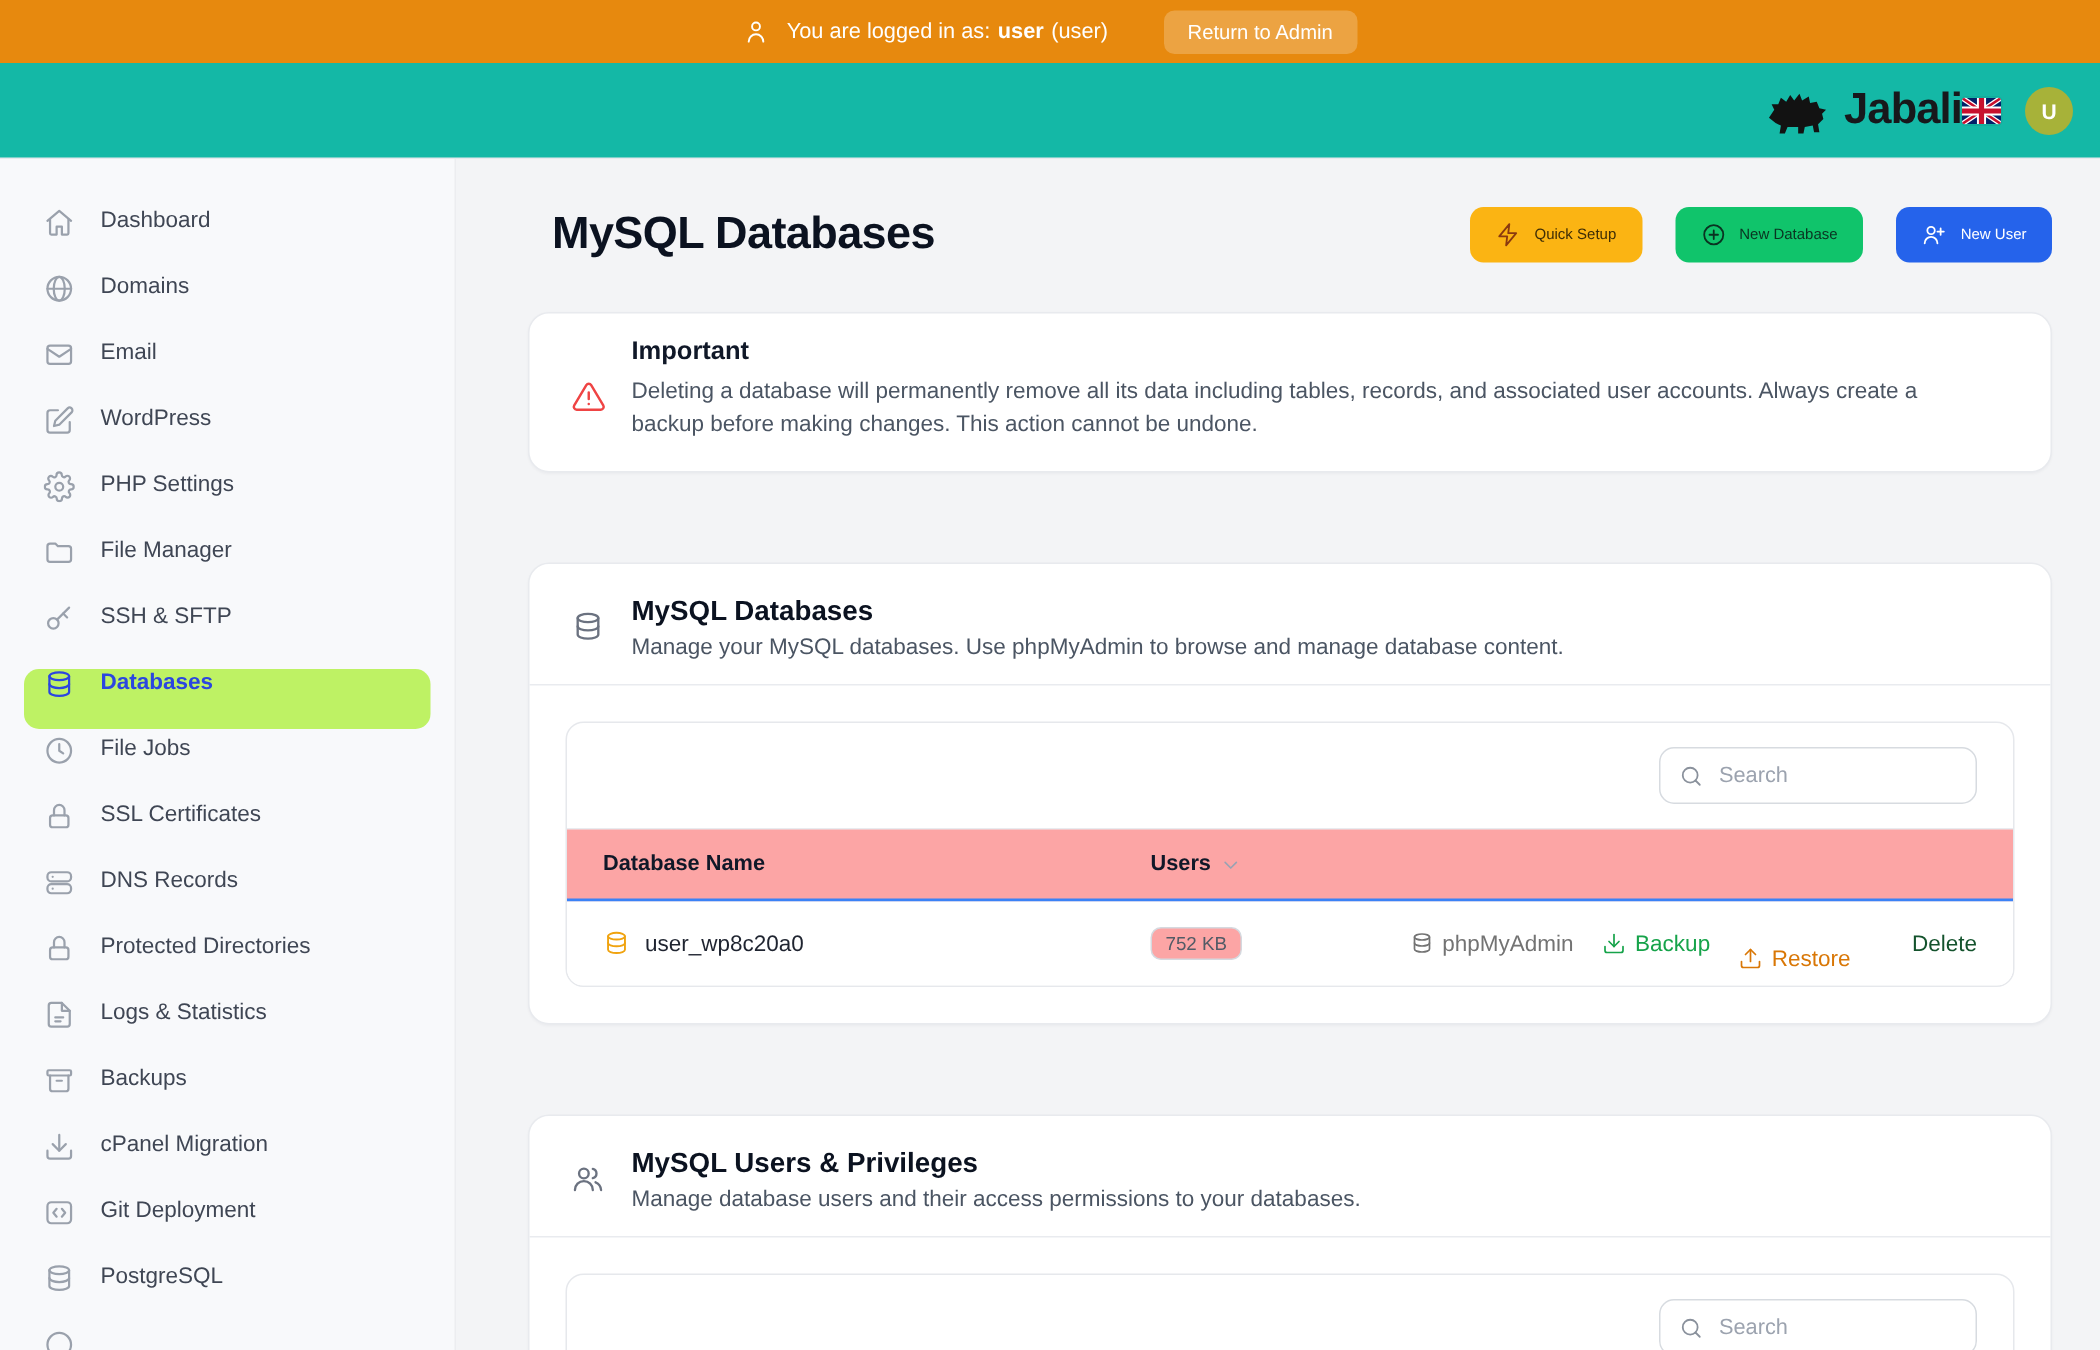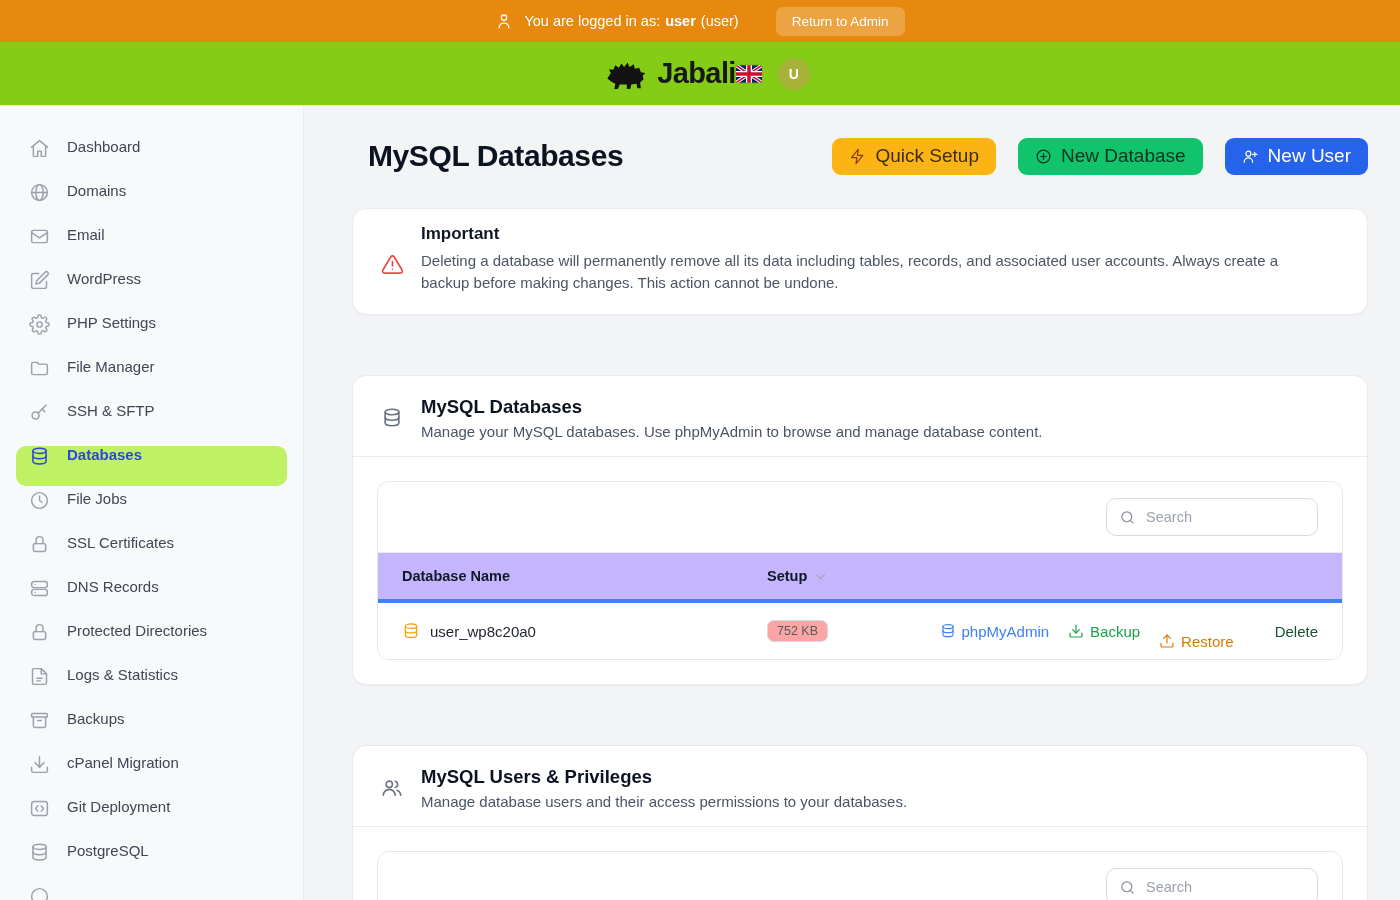--- a/index.html
+++ b/index.html
@@ -23,21 +23,21 @@
   .icon svg{width:100%;height:100%;fill:none;stroke:currentColor;stroke-width:1.7;stroke-linecap:round;stroke-linejoin:round}
 
   
   .topbar{height:42px;background:var(--topbar-bg);display:flex;align-items:center;justify-content:center;gap:11px;color:#fff;font-size:14.5px}
   .tb-icon{width:18px;height:18px;color:#fff}
   .tb-text{display:flex;gap:5px;align-items:center}
   .tb-text b{font-weight:700}
   .return-btn{margin-left:26px;background:rgba(255,255,255,.22);color:#fff;border:none;border-radius:7px;padding:7px 16px;font-size:13.5px;cursor:pointer;font-family:inherit}
 
   
-  header{height:64px;background:#84cc16;display:flex;align-items:center;justify-content:center;padding:0 18px 0 30px;border-bottom:1px solid #E7E9ED}
+  header{height:64px;background:#14b8a6;display:flex;align-items:center;justify-content:flex-end;padding:0 18px 0 30px;border-bottom:1px solid #E7E9ED}
   .brand{display:flex;align-items:center;gap:9px;cursor:pointer}
   .boar{width:46px;height:38px;color:#121212}
   .boar svg{fill:currentColor;stroke:none}
   .brand-name{font-size:29px;font-weight:700;letter-spacing:-.6px;color:#17181B}
   .header-right{display:flex;align-items:center;gap:16px}
   .flag{width:26px;height:18px;border-radius:2.5px;overflow:hidden;display:block;cursor:pointer;box-shadow:0 0 0 1px rgba(0,0,0,.06)}
   .flag svg{display:block;width:100%;height:100%}
   .avatar{width:32px;height:32px;border-radius:50%;background:var(--avatar-bg);color:#fff;font-weight:700;font-size:14px;display:flex;align-items:center;justify-content:center;cursor:pointer}
 
   
@@ -46,21 +46,21 @@
   .side-item{height:40px;margin-bottom:4px;border-radius:10px;display:flex;align-items:flex-start;gap:17px;padding:0 13px;font-size:15px;color:#3F4654;cursor:pointer}
   .side-item .icon{width:21px;height:21px;color:#9AA1AC;flex-shrink:0}
   .side-item.active{background:#bef264;color:var(--active-link);font-weight:600}
   .side-item.active .icon{color:var(--active-link)}
 
   main{flex:1;padding:26px 32px 0 48px;overflow:hidden}
 
   .page-head{display:flex;align-items:center;justify-content:space-between;height:48px;padding-left:16px;margin-bottom:28px}
   h1{font-size:30px;font-weight:700;margin:0;letter-spacing:-.4px;color:#0B1220}
   .actions{display:flex;gap:22px}
-  .btn{height:37px;border:none;border-radius:9px;padding:0 17px;font-size:19px;font-weight:500;display:flex;align-items:center;gap:9px;cursor:pointer;font-family:inherit}
+  .btn{height:37px;border:none;border-radius:9px;padding:0 17px;font-size:10px;font-weight:500;display:flex;align-items:center;gap:9px;cursor:pointer;font-family:inherit}
   .btn .icon{width:17px;height:17px}
   .btn-amber{background:var(--quick-setup-bg);color:#3E2D06}
   .btn-amber .icon{color:#8A3A0F}
   .btn-green{background:var(--new-database-bg);color:#0A3321}
   .btn-blue{background:var(--new-user-bg);color:#fff}
 
   .card{background:#fff;border:1px solid #E8EAEE;border-radius:14px;box-shadow:0 1px 2px rgba(16,24,40,.04)}
 
   .important-card{display:flex;gap:17px;padding:15px 44px 20px 28px;margin-bottom:60px}
   .warn{width:23px;height:23px;color:var(--warning-red);flex-shrink:0;margin-top:29px}
@@ -74,21 +74,21 @@
   .card-head p{margin:0;font-size:15px;color:#4B5563}
   .card-body{padding:24px}
 
   .table-card{border:1px solid #E6E8EC;border-radius:12px;overflow:hidden;background:#fff}
   .search-row{padding:16px 24px;display:flex;justify-content:flex-end}
   .search-box{width:212px;height:38px;border:1px solid #D7DBE0;border-radius:10px;display:flex;align-items:center;gap:8px;padding:0 12px;background:#fff}
   .s-icon{width:17px;height:17px;color:#8A919C;flex-shrink:0}
   .search-box input{border:none;outline:none;flex:1;min-width:0;font-size:14.5px;font-family:inherit;color:#111827;background:transparent}
   ::placeholder{color:#9CA3AF}
 
-  .t-head{background:#c4b5fd;border-top:1px solid #E9EBEF;border-bottom:4px solid #3b82f6}
+  .t-head{background:#fca5a5;border-top:1px solid #E9EBEF;border-bottom:2px solid #3b82f6}
   .db-grid{display:grid;grid-template-columns:365px 1fr auto;align-items:center;padding:0 24px}
   .th{font-size:14.5px;font-weight:700;color:#101828;padding:15px 0;display:flex;align-items:center;gap:6px}
   .chev{width:15px;height:15px;color:#98A2B3}
   .t-row{min-height:56px;background:#fff}
   .cell{display:flex;align-items:center}
   .name-cell{gap:10px}
   .db-amber{width:18px;height:18px;color:var(--db-icon-amber);flex-shrink:0}
   .db-name{font-size:15px;color:#1F2430}
   .size-badge{border:1px solid #D5D9DF;border-radius:7px;padding:3px 9px;font-size:12.5px;color:#525B66;background:#fca5a5}
   .actions-cell{gap:19px;justify-content:flex-end}
@@ -399,21 +399,21 @@
                     <circle cx="11" cy="11" r="7"></circle>
                     <path d="m20 20-4-4"></path>
                   </svg>
                 </span>
               <input placeholder="Search" style="">
             </div>
           </div>
           <div class="t-head db-grid">
             <div class="th">Database Name</div>
             <div class="th">
-              <span>Setup</span>
+              <span>Users</span>
               <span class="icon chev">
                   <svg viewBox="0 0 24 24">
                     <path d="m6 9.5 6 6 6-6"></path>
                   </svg>
                 </span>
             </div>
             <div class="th"></div>
           </div>
           <div id="db-rows">
   <div class="t-row db-grid">
@@ -424,21 +424,21 @@
                       <path d="M4.5 5.5v6c0 1.66 3.36 3 7.5 3s7.5-1.34 7.5-3v-6"></path>
                       <path d="M4.5 11.5v6c0 1.66 3.36 3 7.5 3s7.5-1.34 7.5-3v-6"></path>
                     </svg>
                   </span>
       <span class="db-name">user_wp8c20a0</span>
     </div>
     <div class="cell">
       <span class="size-badge">752 KB</span>
     </div>
     <div class="cell actions-cell">
-  <a class="action-link" style="color: #3b82f6;">
+  <a class="action-link" style="color: #737373;">
     <span class="icon">
                       <svg viewBox="0 0 24 24">
                         <ellipse cx="12" cy="5.5" rx="7.5" ry="3"></ellipse>
                         <path d="M4.5 5.5v6c0 1.66 3.36 3 7.5 3s7.5-1.34 7.5-3v-6"></path>
                         <path d="M4.5 11.5v6c0 1.66 3.36 3 7.5 3s7.5-1.34 7.5-3v-6"></path>
                       </svg>
                     </span>
     <span class="al-label">phpMyAdmin</span>
   </a>
 

